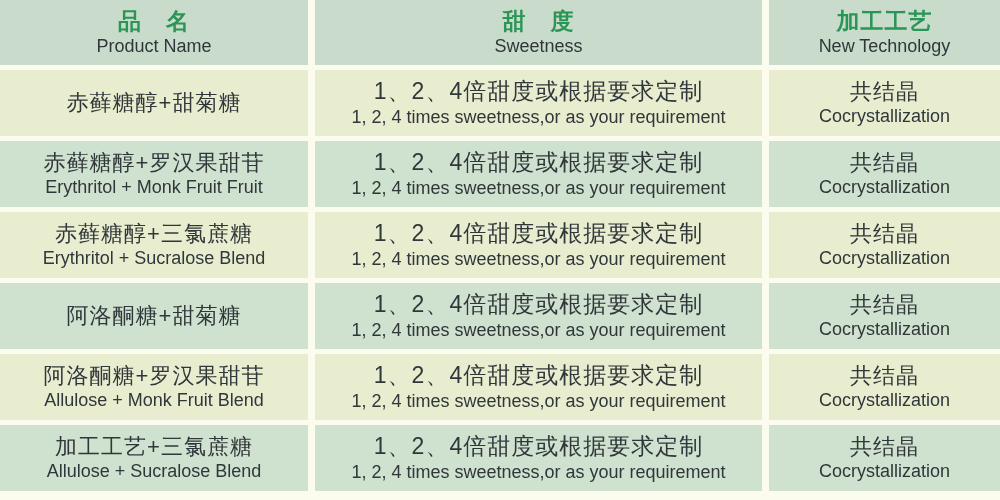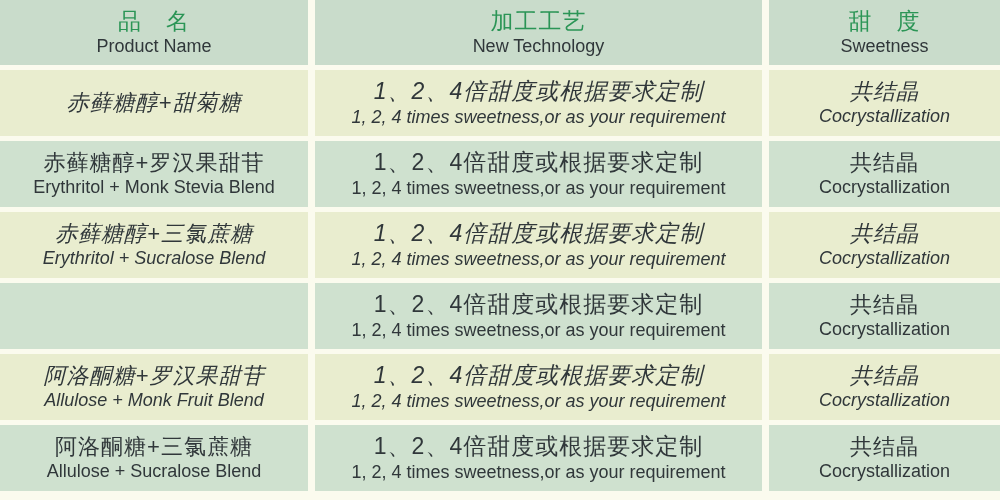--- a/index.html
+++ b/index.html
@@ -28,72 +28,72 @@
   .cell{
     display:flex;
     flex-direction:column;
     align-items:center;
     justify-content:center;
     gap:3px;
     text-align:center;
   }
   .cell.header{ background: var(--bg-header); }
   .cell.green{ background: var(--bg-row-green); }
-  .cell.yellow{ background: var(--bg-row-yellow); font-style: italic; }
+  .cell.yellow{ background: var(--bg-row-yellow); }
   .zh{
     font-size:22px;
     letter-spacing:1px;
     color: var(--text-dark);
     line-height:1.15;
   }
   .header .zh{
     color: var(--text-green);
-    font-weight:normal;
+    font-weight:bold;
     font-size:23px;
   }
   .mid .zh{ font-size:23px; }
   .en{
     font-size:18px;
     color: var(--text-dark);
     line-height:1.1;
   }
 </style>
 </head>
 <body>
 
 <div class="table">
 
   <div class="cell header">
     <div class="zh">品　名</div>
     <div class="en">Product Name</div>
   </div>
+  <div class="cell header mid">
+    <div class="zh">甜　度</div>
+    <div class="en">Sweetness</div>
+  </div>
   <div class="cell header">
     <div class="zh">加工工艺</div>
     <div class="en">New Technology</div>
-  </div>
-  <div class="cell header mid">
-    <div class="zh">甜　度</div>
-    <div class="en">Sweetness</div>
   </div>
 
   <div class="cell yellow">
     <div class="zh">赤藓糖醇+甜菊糖</div>
   </div>
   <div class="cell yellow mid">
     <div class="zh">1、2、4倍甜度或根据要求定制</div>
     <div class="en">1, 2, 4 times sweetness,or as your requirement</div>
   </div>
   <div class="cell yellow">
     <div class="zh">共结晶</div>
     <div class="en">Cocrystallization</div>
   </div>
 
   <div class="cell green">
     <div class="zh">赤藓糖醇+罗汉果甜苷</div>
-    <div class="en">Erythritol + Monk Stevia Blend</div>
+    <div class="en">Erythritol + Monk Fruit Fruit</div>
   </div>
   <div class="cell green mid">
     <div class="zh">1、2、4倍甜度或根据要求定制</div>
     <div class="en">1, 2, 4 times sweetness,or as your requirement</div>
   </div>
   <div class="cell green">
     <div class="zh">共结晶</div>
     <div class="en">Cocrystallization</div>
   </div>
 
@@ -104,20 +104,21 @@
   <div class="cell yellow mid">
     <div class="zh">1、2、4倍甜度或根据要求定制</div>
     <div class="en">1, 2, 4 times sweetness,or as your requirement</div>
   </div>
   <div class="cell yellow">
     <div class="zh">共结晶</div>
     <div class="en">Cocrystallization</div>
   </div>
 
   <div class="cell green">
+    <div class="zh">阿洛酮糖+甜菊糖</div>
   </div>
   <div class="cell green mid">
     <div class="zh">1、2、4倍甜度或根据要求定制</div>
     <div class="en">1, 2, 4 times sweetness,or as your requirement</div>
   </div>
   <div class="cell green">
     <div class="zh">共结晶</div>
     <div class="en">Cocrystallization</div>
   </div>
 
@@ -128,21 +129,21 @@
   <div class="cell yellow mid">
     <div class="zh">1、2、4倍甜度或根据要求定制</div>
     <div class="en">1, 2, 4 times sweetness,or as your requirement</div>
   </div>
   <div class="cell yellow">
     <div class="zh">共结晶</div>
     <div class="en">Cocrystallization</div>
   </div>
 
   <div class="cell green">
-    <div class="zh">阿洛酮糖+三氯蔗糖</div>
+    <div class="zh">加工工艺+三氯蔗糖</div>
     <div class="en">Allulose + Sucralose Blend</div>
   </div>
   <div class="cell green mid">
     <div class="zh">1、2、4倍甜度或根据要求定制</div>
     <div class="en">1, 2, 4 times sweetness,or as your requirement</div>
   </div>
   <div class="cell green">
     <div class="zh">共结晶</div>
     <div class="en">Cocrystallization</div>
   </div>

